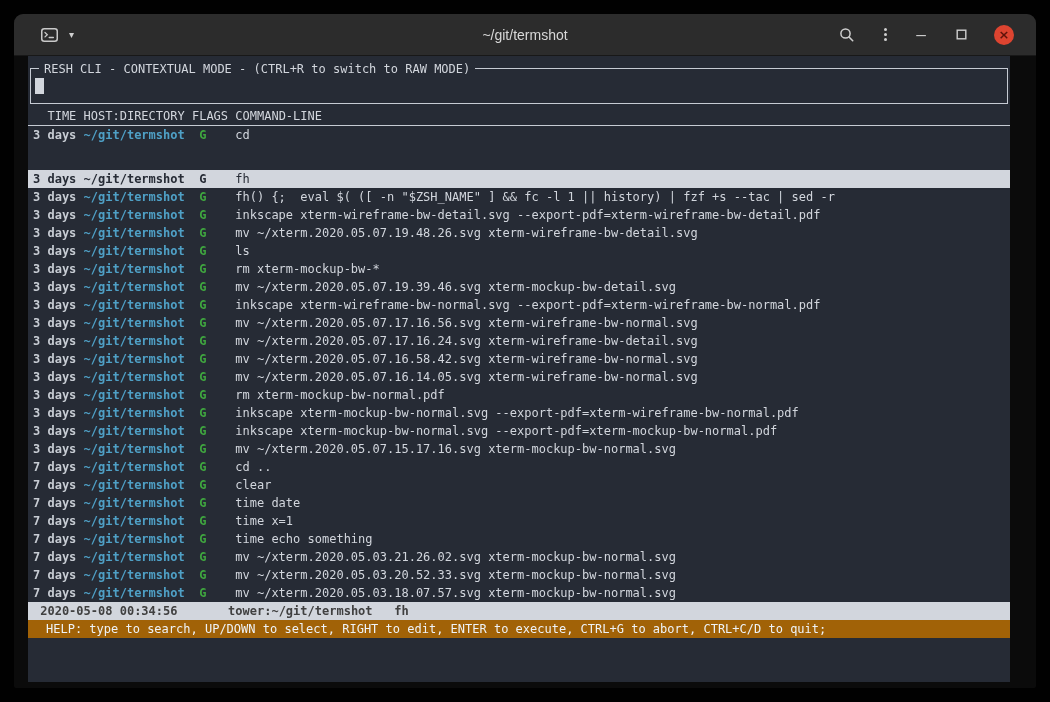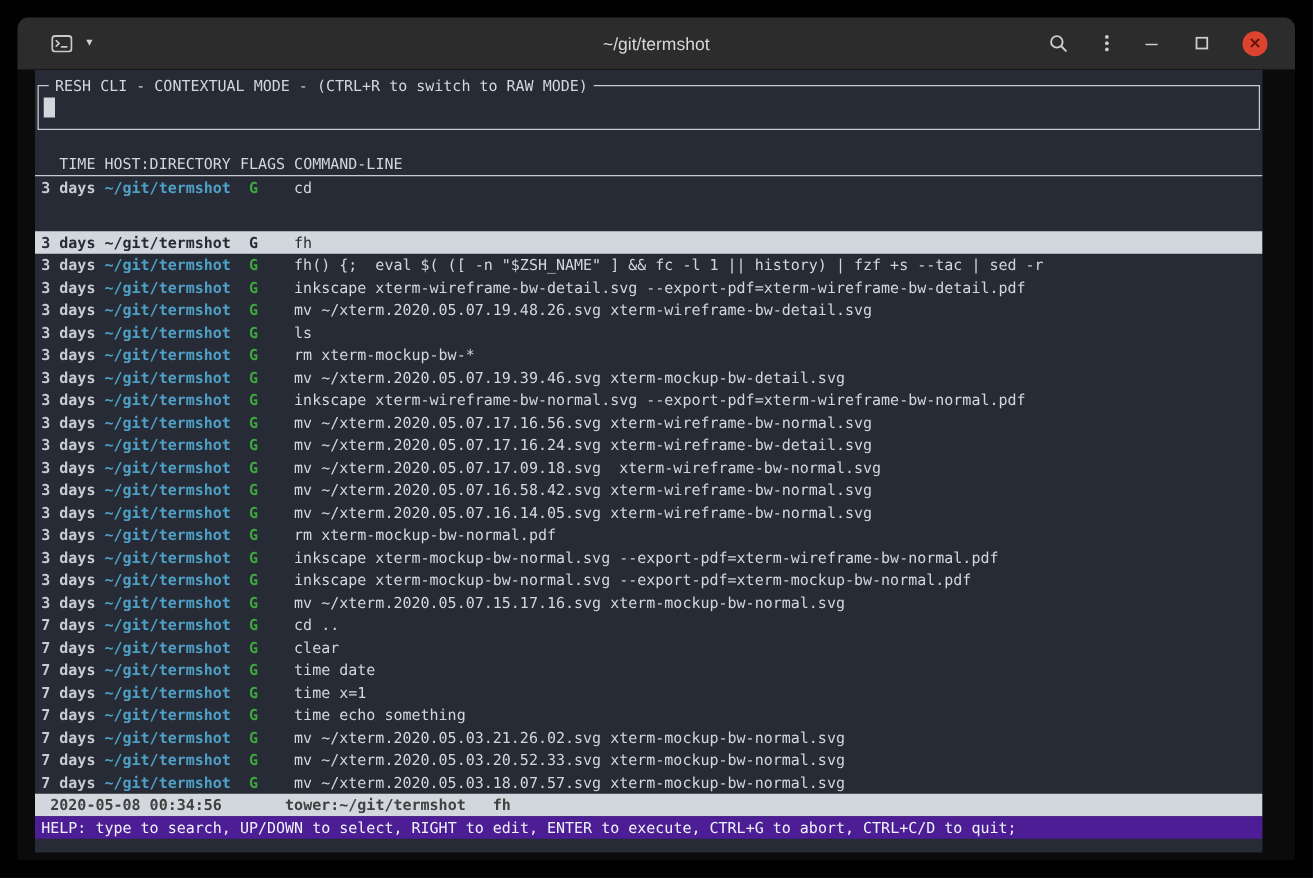--- a/index.html
+++ b/index.html
@@ -55,43 +55,43 @@
     border:1px solid #c6cbd4;
   }
   .frame-title {
     position:absolute; top:-9px; left:8px; background:#262b35;
     padding:0 5px; white-space:pre; color:#d2d6dd;
   }
   .query { position:absolute; left:4px; top:9px; white-space:pre; }
   .cursor { position:absolute; left:4px; top:9px; width:9px; height:16px; background:#d2d6dd; }
 
   .hist-header {
-    margin-top:18px; height:19px; padding-left:5px;
+    margin-top:3px; height:19px; padding-left:5px;
     white-space:pre; border-bottom:1px solid #c6cbd4; color:#d2d6dd;
   }
   .hrow { height:18px; white-space:pre; padding-left:5px; }
   .c-time  { display:inline-block; width:7ch;  font-weight:bold; color:#c7ccd3; }
   .c-dir   { display:inline-block; width:15ch; font-weight:bold; color:#4fa0c6; }
   .c-flags { display:inline-block; width:6ch; padding-left:1ch; font-weight:bold; color:#3fa63f; }
   .c-cmd   { color:#d2d6dd; }
   .hrow.selected { background:#d2d6dd;margin-top:26px; }
   .hrow.selected .c-time, .hrow.selected .c-dir,
   .hrow.selected .c-flags, .hrow.selected .c-cmd { color:#262b35; }
 
   .statusbar {
     height:18px; background:#d2d6dd; color:#404040; font-weight:bold;
     white-space:pre; padding-left:5px;
   }
   .st-datetime { margin-left:1ch; }
   .st-loc { margin-left:7ch; }
   .st-cmd { margin-left:3ch; }
 
   .helpbar {
-    height:18px; background:#4c1d95; color:#eef3f8;
-    white-space:pre; padding-left:5px;
+    height:18px; background:#a16207; color:#eef3f8;
+    white-space:pre; padding-left:18px;
   }
 </style>
 </head>
 <body>
 
 <div class="desktop">
   <div class="window">
 
     <div class="titlebar">
       <div class="tb-left">
@@ -152,21 +152,20 @@
           <div class="hrow selected"><span class="c-time">3 days</span><span class="c-dir">~/git/termshot</span><span class="c-flags">G</span><span class="c-cmd">fh</span></div>
           <div class="hrow"><span class="c-time">3 days</span><span class="c-dir">~/git/termshot</span><span class="c-flags">G</span><span class="c-cmd">fh() {;  eval $( ([ -n "$ZSH_NAME" ] &amp;&amp; fc -l 1 || history) | fzf +s --tac | sed -r</span></div>
           <div class="hrow"><span class="c-time">3 days</span><span class="c-dir">~/git/termshot</span><span class="c-flags">G</span><span class="c-cmd">inkscape xterm-wireframe-bw-detail.svg --export-pdf=xterm-wireframe-bw-detail.pdf</span></div>
           <div class="hrow"><span class="c-time">3 days</span><span class="c-dir">~/git/termshot</span><span class="c-flags">G</span><span class="c-cmd">mv ~/xterm.2020.05.07.19.48.26.svg xterm-wireframe-bw-detail.svg</span></div>
           <div class="hrow"><span class="c-time">3 days</span><span class="c-dir">~/git/termshot</span><span class="c-flags">G</span><span class="c-cmd">ls</span></div>
           <div class="hrow"><span class="c-time">3 days</span><span class="c-dir">~/git/termshot</span><span class="c-flags">G</span><span class="c-cmd">rm xterm-mockup-bw-*</span></div>
           <div class="hrow"><span class="c-time">3 days</span><span class="c-dir">~/git/termshot</span><span class="c-flags">G</span><span class="c-cmd">mv ~/xterm.2020.05.07.19.39.46.svg xterm-mockup-bw-detail.svg</span></div>
           <div class="hrow"><span class="c-time">3 days</span><span class="c-dir">~/git/termshot</span><span class="c-flags">G</span><span class="c-cmd">inkscape xterm-wireframe-bw-normal.svg --export-pdf=xterm-wireframe-bw-normal.pdf</span></div>
           <div class="hrow"><span class="c-time">3 days</span><span class="c-dir">~/git/termshot</span><span class="c-flags">G</span><span class="c-cmd">mv ~/xterm.2020.05.07.17.16.56.svg xterm-wireframe-bw-normal.svg</span></div>
           <div class="hrow"><span class="c-time">3 days</span><span class="c-dir">~/git/termshot</span><span class="c-flags">G</span><span class="c-cmd">mv ~/xterm.2020.05.07.17.16.24.svg xterm-wireframe-bw-detail.svg</span></div>
-          <div class="hrow"><span class="c-time">3 days</span><span class="c-dir">~/git/termshot</span><span class="c-flags">G</span><span class="c-cmd">mv ~/xterm.2020.05.07.17.09.18.svg  xterm-wireframe-bw-normal.svg</span></div>
           <div class="hrow"><span class="c-time">3 days</span><span class="c-dir">~/git/termshot</span><span class="c-flags">G</span><span class="c-cmd">mv ~/xterm.2020.05.07.16.58.42.svg xterm-wireframe-bw-normal.svg</span></div>
           <div class="hrow"><span class="c-time">3 days</span><span class="c-dir">~/git/termshot</span><span class="c-flags">G</span><span class="c-cmd">mv ~/xterm.2020.05.07.16.14.05.svg xterm-wireframe-bw-normal.svg</span></div>
           <div class="hrow"><span class="c-time">3 days</span><span class="c-dir">~/git/termshot</span><span class="c-flags">G</span><span class="c-cmd">rm xterm-mockup-bw-normal.pdf</span></div>
           <div class="hrow"><span class="c-time">3 days</span><span class="c-dir">~/git/termshot</span><span class="c-flags">G</span><span class="c-cmd">inkscape xterm-mockup-bw-normal.svg --export-pdf=xterm-wireframe-bw-normal.pdf</span></div>
           <div class="hrow"><span class="c-time">3 days</span><span class="c-dir">~/git/termshot</span><span class="c-flags">G</span><span class="c-cmd">inkscape xterm-mockup-bw-normal.svg --export-pdf=xterm-mockup-bw-normal.pdf</span></div>
           <div class="hrow"><span class="c-time">3 days</span><span class="c-dir">~/git/termshot</span><span class="c-flags">G</span><span class="c-cmd">mv ~/xterm.2020.05.07.15.17.16.svg xterm-mockup-bw-normal.svg</span></div>
           <div class="hrow"><span class="c-time">7 days</span><span class="c-dir">~/git/termshot</span><span class="c-flags">G</span><span class="c-cmd">cd ..</span></div>
           <div class="hrow"><span class="c-time">7 days</span><span class="c-dir">~/git/termshot</span><span class="c-flags">G</span><span class="c-cmd">clear</span></div>
           <div class="hrow"><span class="c-time">7 days</span><span class="c-dir">~/git/termshot</span><span class="c-flags">G</span><span class="c-cmd">time date</span></div>
           <div class="hrow"><span class="c-time">7 days</span><span class="c-dir">~/git/termshot</span><span class="c-flags">G</span><span class="c-cmd">time x=1</span></div>

